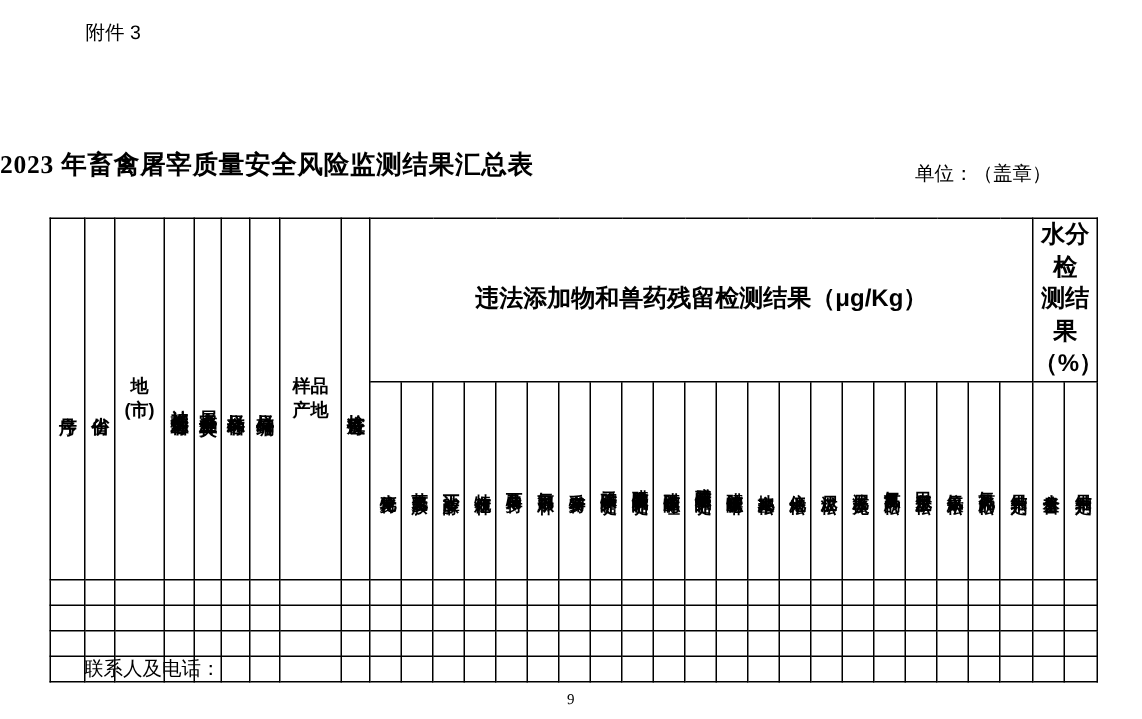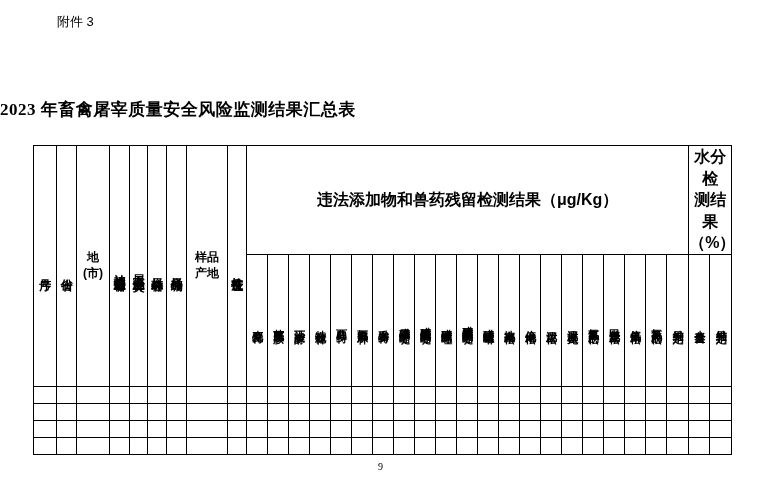--- a/index.html
+++ b/index.html
@@ -99,20 +99,21 @@
 </style>
 </head>
 <body>
 
 <div class="page">
 
   <div class="attachment">附件 3</div>
 
   <div class="doc-title">2023 年畜禽屠宰质量安全风险监测结果汇总表</div>
 
+  <div class="unit-label">单位：（盖章）</div>
 
   <table class="summary">
     <colgroup>
       <col style="width:23px">
         <col style="width:20px">
         <col style="width:33px">
       <col style="width:20px">
         <col style="width:18px">
         <col style="width:19px">
       <col style="width:20px">
@@ -319,16 +320,17 @@
           <td></td>
           <td></td>
           <td></td>
           <td></td>
           <td></td>
           <td></td>
         </tr>
       </tbody>
   </table>
 
+  <div class="contact">联系人及电话：</div>
 
   <div class="page-number">9</div>
 
 </div>
 
 </body></html>

